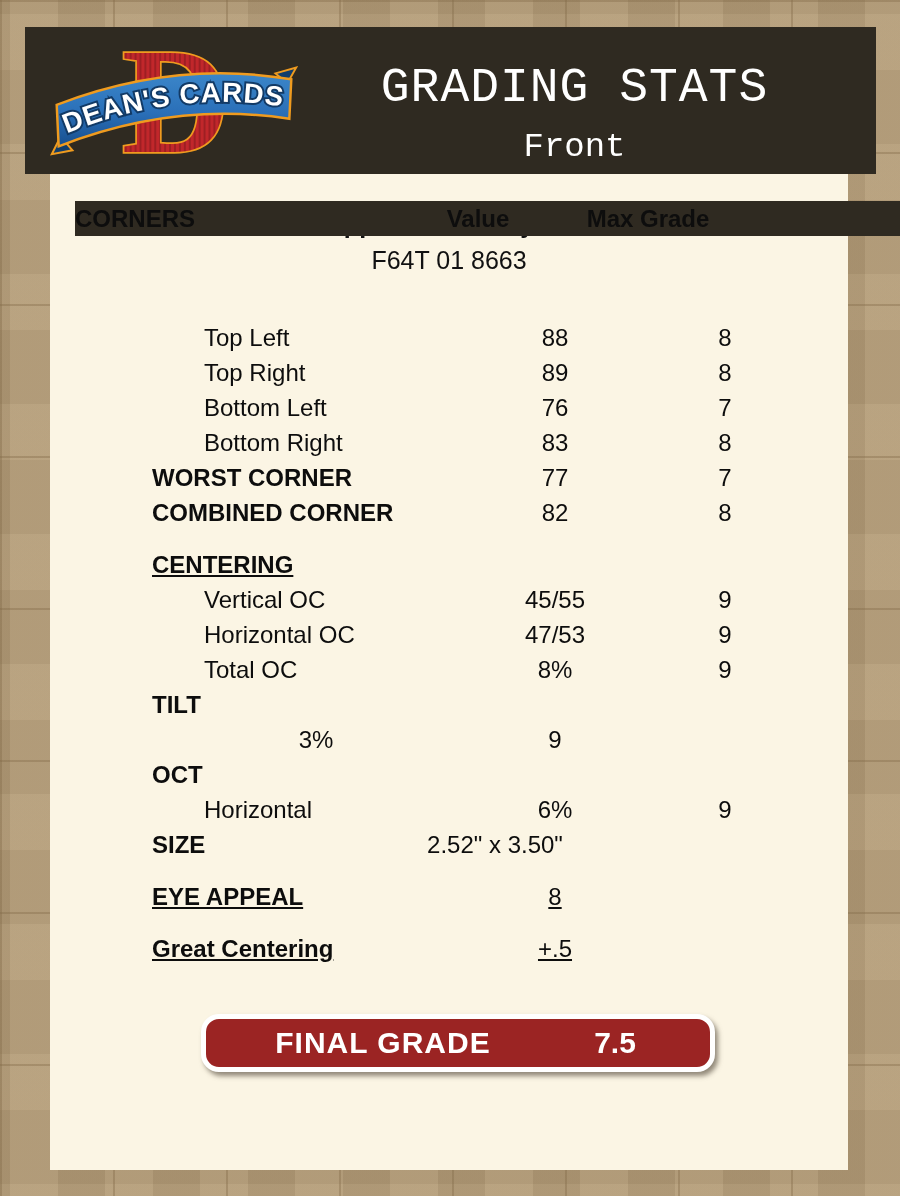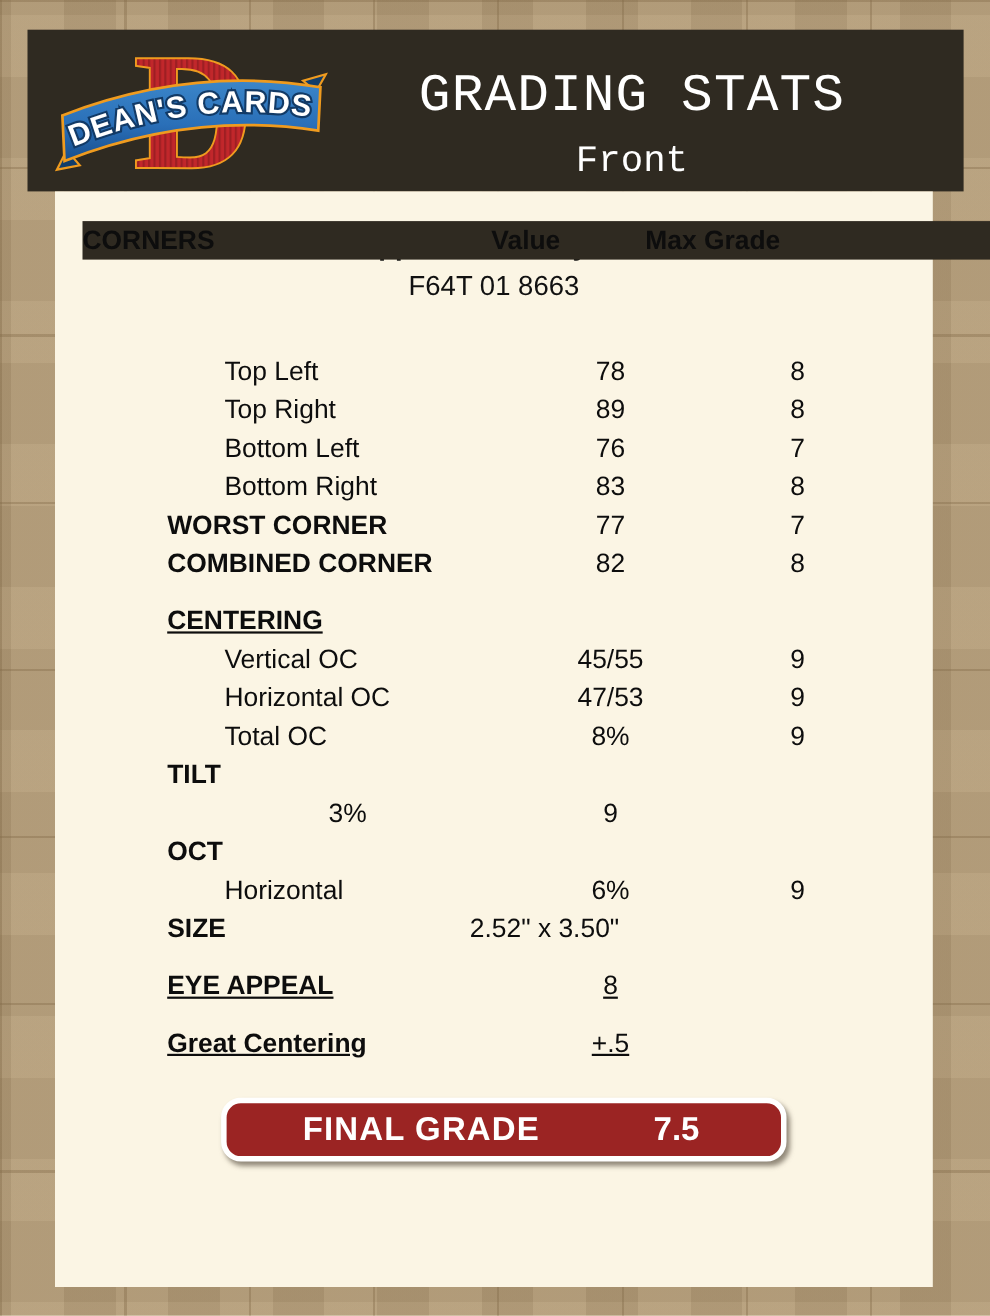--- a/index.html
+++ b/index.html
@@ -30,21 +30,21 @@
   .stats{margin-top:42px;padding-left:102px;}
   .row{display:grid;grid-template-columns:328px 150px 190px;height:35px;line-height:35px;
        font-size:24px;color:#0d0d0d;}
   .row.gap{margin-top:17px;text-decoration:underline;}
   .row .val,.row .max{text-align:center;}
   .row.header .lbl,.row.header .val,.row.header .max{font-weight:bold;}
   .row.section .lbl{font-weight:bold;}
   .row.item .lbl{padding-left:52px;}
   .val.wide{transform:translateX(-60px);white-space:nowrap;}
   .final-grade{
-    margin:32px 0 0 151px;width:504px;height:48px;box-sizing:content-box;
+    margin:48px 0 0 151px;width:504px;height:48px;box-sizing:content-box;
     background:#9b2423;border:5px solid #fff;border-radius:18px;
     box-shadow:3px 4px 5px rgba(110,100,85,.75);
     display:flex;align-items:center;color:#fff;font-weight:bold;font-size:30px;
     cursor:pointer;
   }
   .final-grade .fg-label{flex:1;text-align:center;padding-left:40px;letter-spacing:1px;}
   .final-grade .fg-value{width:190px;text-align:center;}
 </style>
 </head>
 <body>
@@ -87,21 +87,21 @@
   <div class="card-serial">F64T 01 8663</div>
 
   <div class="stats">
       <div class="row header">
         <span class="lbl">CORNERS</span>
         <span class="val">Value</span>
         <span class="max">Max Grade</span>
       </div>
       <div class="row item">
         <span class="lbl">Top Left</span>
-        <span class="val">78</span>
+        <span class="val">88</span>
         <span class="max">8</span>
       </div>
       <div class="row item">
         <span class="lbl">Top Right</span>
         <span class="val">89</span>
         <span class="max">8</span>
       </div>
       <div class="row item">
         <span class="lbl">Bottom Left</span>
         <span class="val">76</span>

